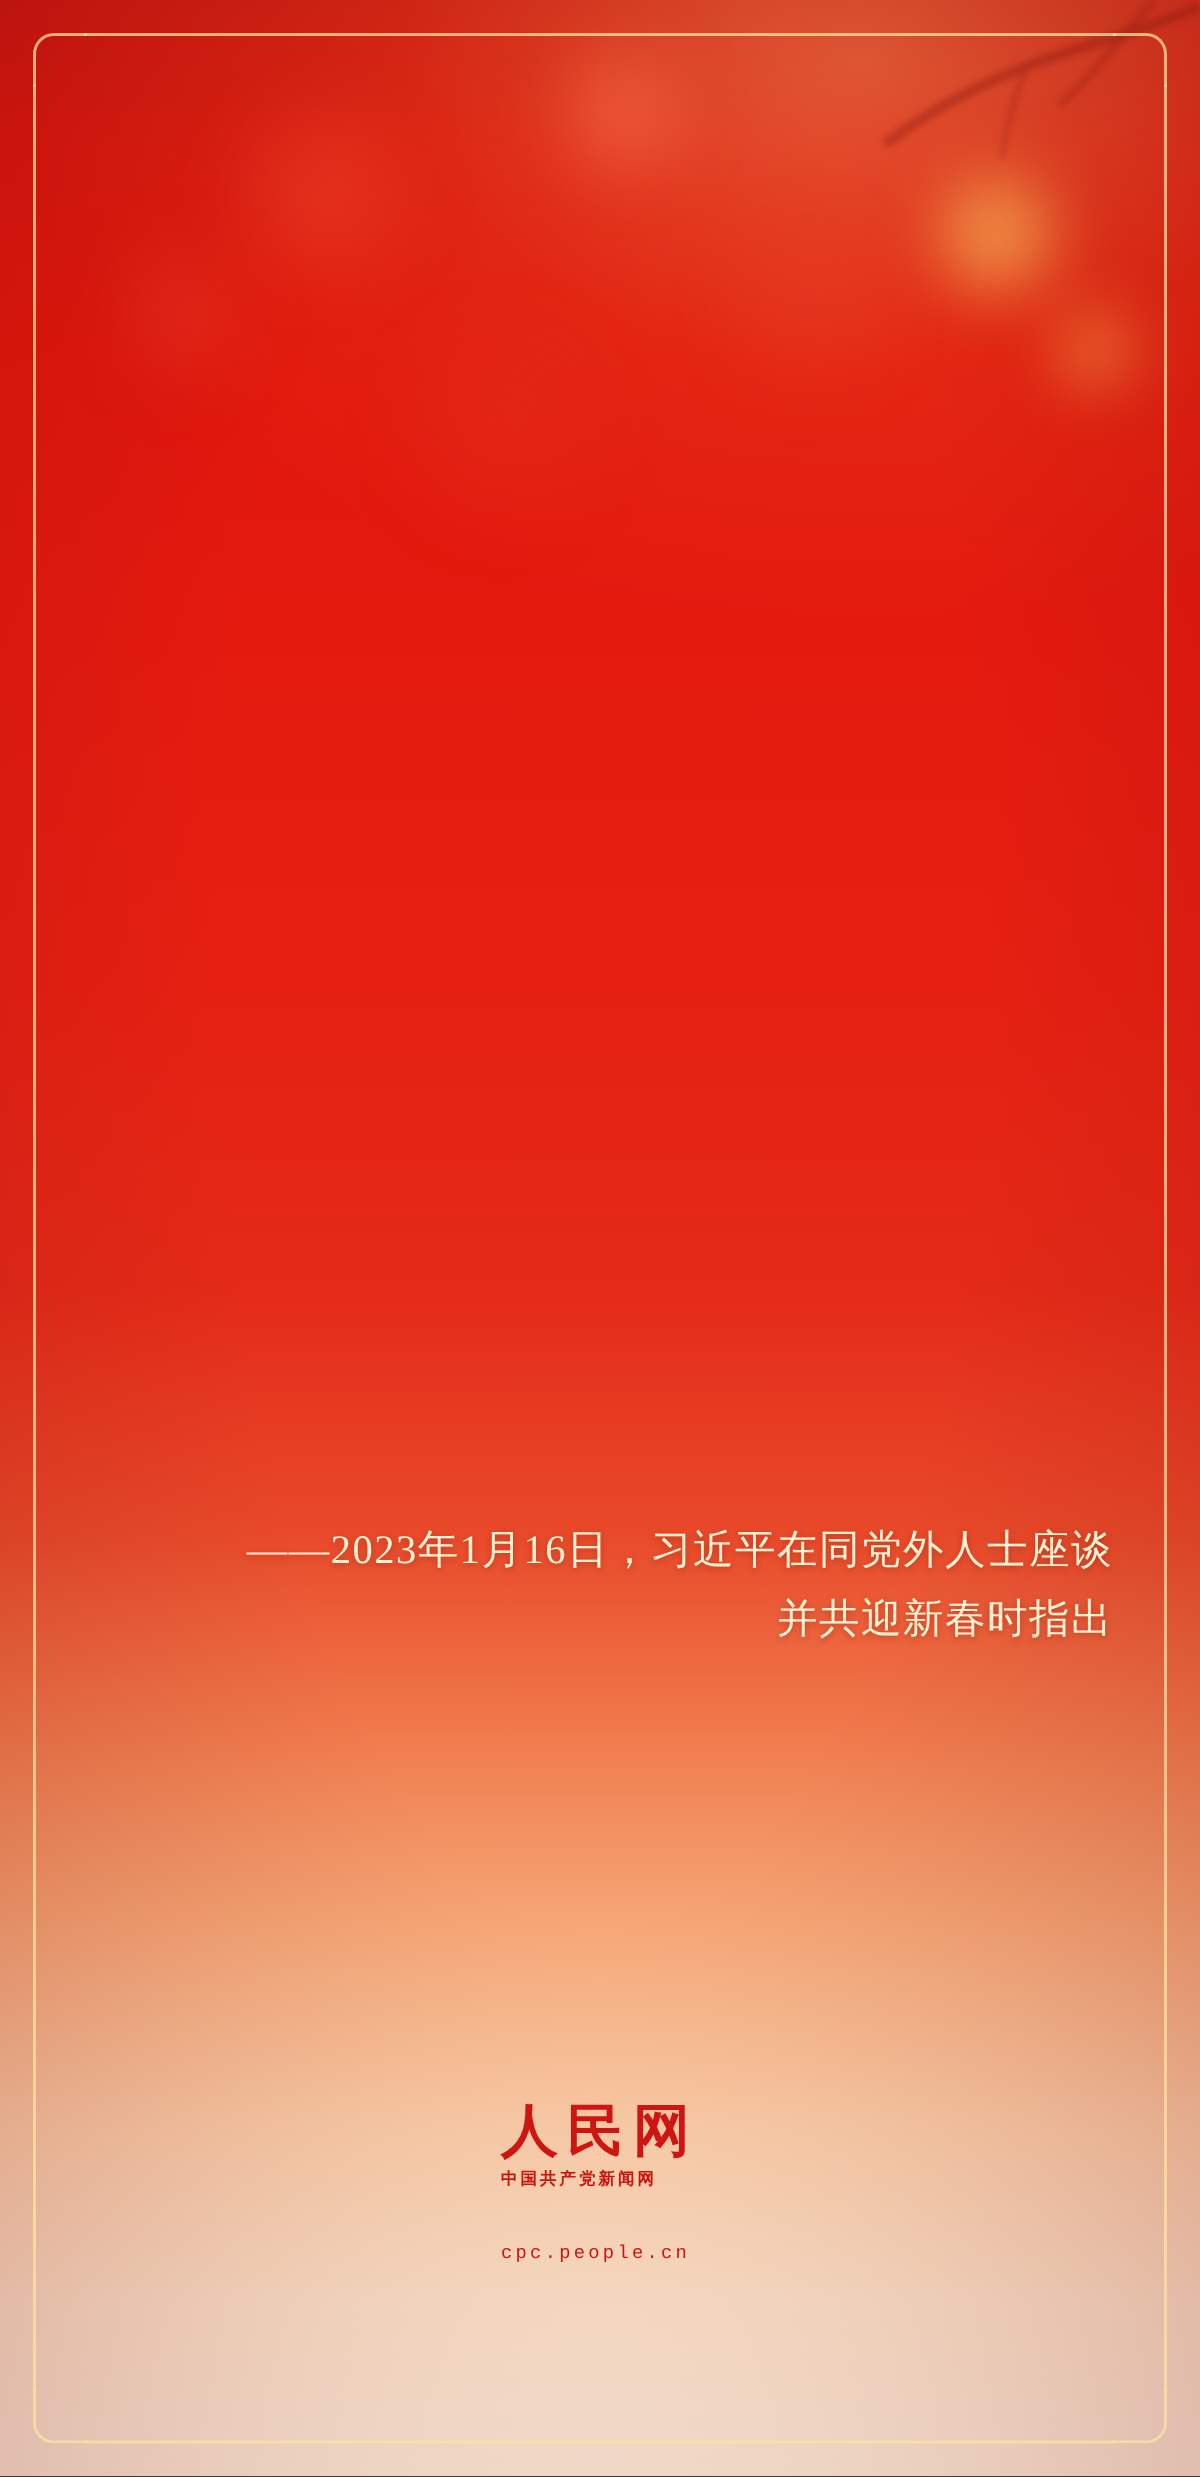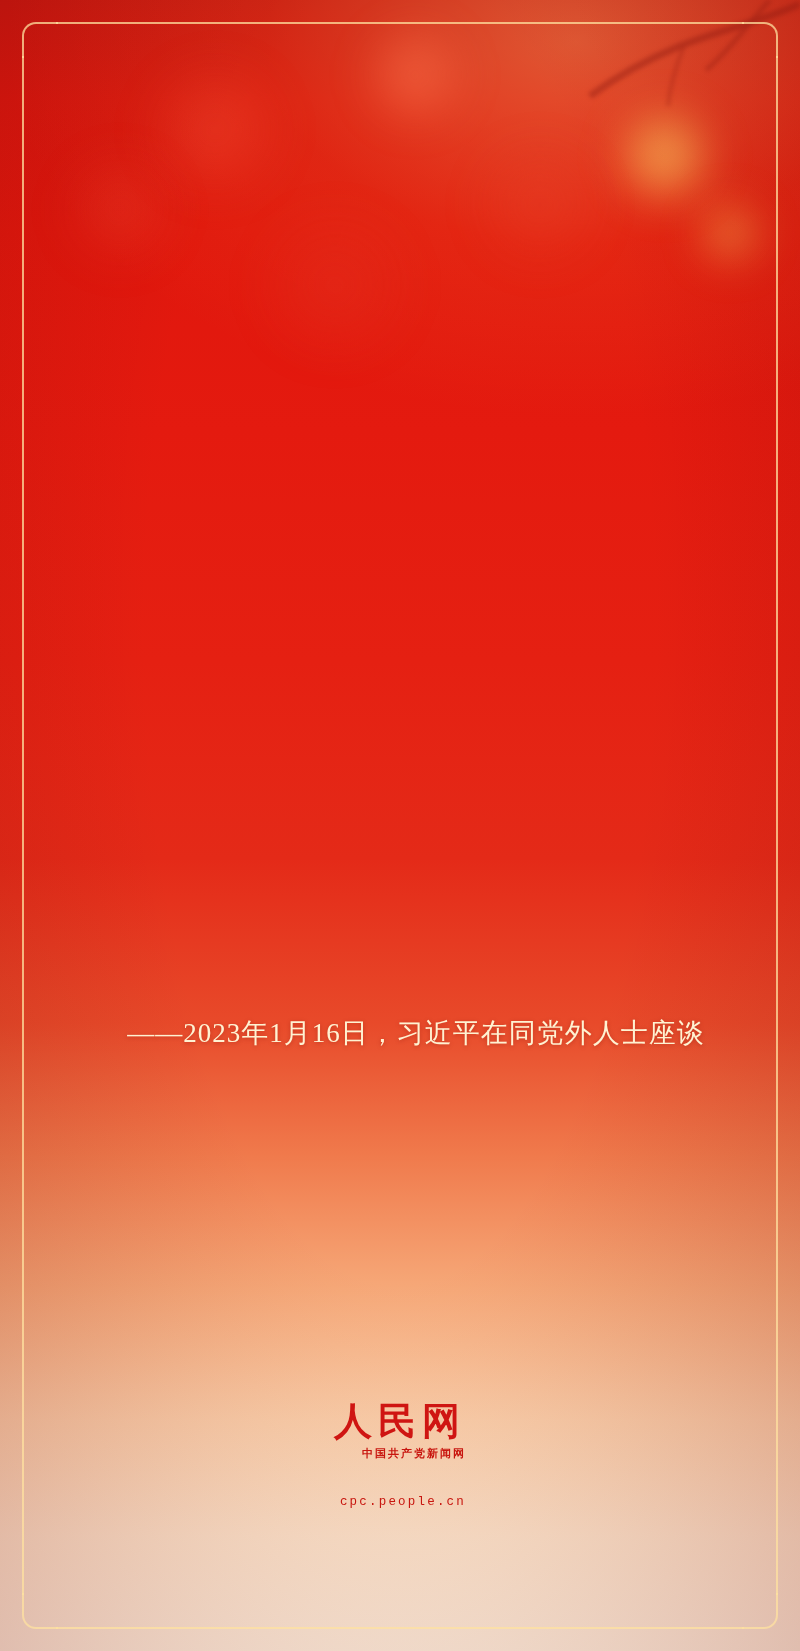--- a/index.html
+++ b/index.html
@@ -92,40 +92,40 @@
     text-shadow: 0 2px 6px rgba(120,12,8,.45);
   }
   .quote .hl {
     color: #ffd400;
   }
   .attrib {
     position: absolute;
     left: 90px;
     top: 1010px;
     width: 652px;
-    text-align: center;
+    text-align: right;
     font-family: "Liberation Serif", serif;
     font-size: 27px;
     line-height: 46px;
     color: #fff2d2;
     letter-spacing: 1px;
     text-shadow: 0 1px 4px rgba(120,12,8,.35);
   }
   
   .footer {
     position: absolute;
     left: 0; right: 0;
     top: 1400px;
     display: flex;
     align-items: center;
     justify-content: center;
     gap: 26px;
   }
   .pd-logo {
-    text-align: right;
+    text-align: left;
     color: #c8160f;
   }
   .pd-logo .pd-main {
     font-family: "Liberation Serif", serif;
     font-weight: bold;
     font-size: 38px;
     letter-spacing: 6px;
     line-height: 42px;
     color: #cf1512;
   }
@@ -217,20 +217,21 @@
     <div class="corner br"></div>
     <div class="ln h" style="left:34px;right:34px;top:0;"></div>
     <div class="ln h" style="left:34px;right:34px;bottom:0;"></div>
     <div class="ln v" style="top:34px;bottom:34px;left:0;"></div>
     <div class="ln v" style="top:34px;bottom:34px;right:0;"></div>
   </div>
 
 
   <div class="attrib">
     <div>——2023年1月16日，习近平在同党外人士座谈</div>
+    <div>并共迎新春时指出</div>
   </div>
 
   <div class="footer">
     <div class="pd-logo">
       <div class="pd-main">人民网</div>
       <div class="pd-sub">中国共产党新闻网</div>
       <div class="pd-url">cpc.people.cn</div>
     </div>
   </div>
 

